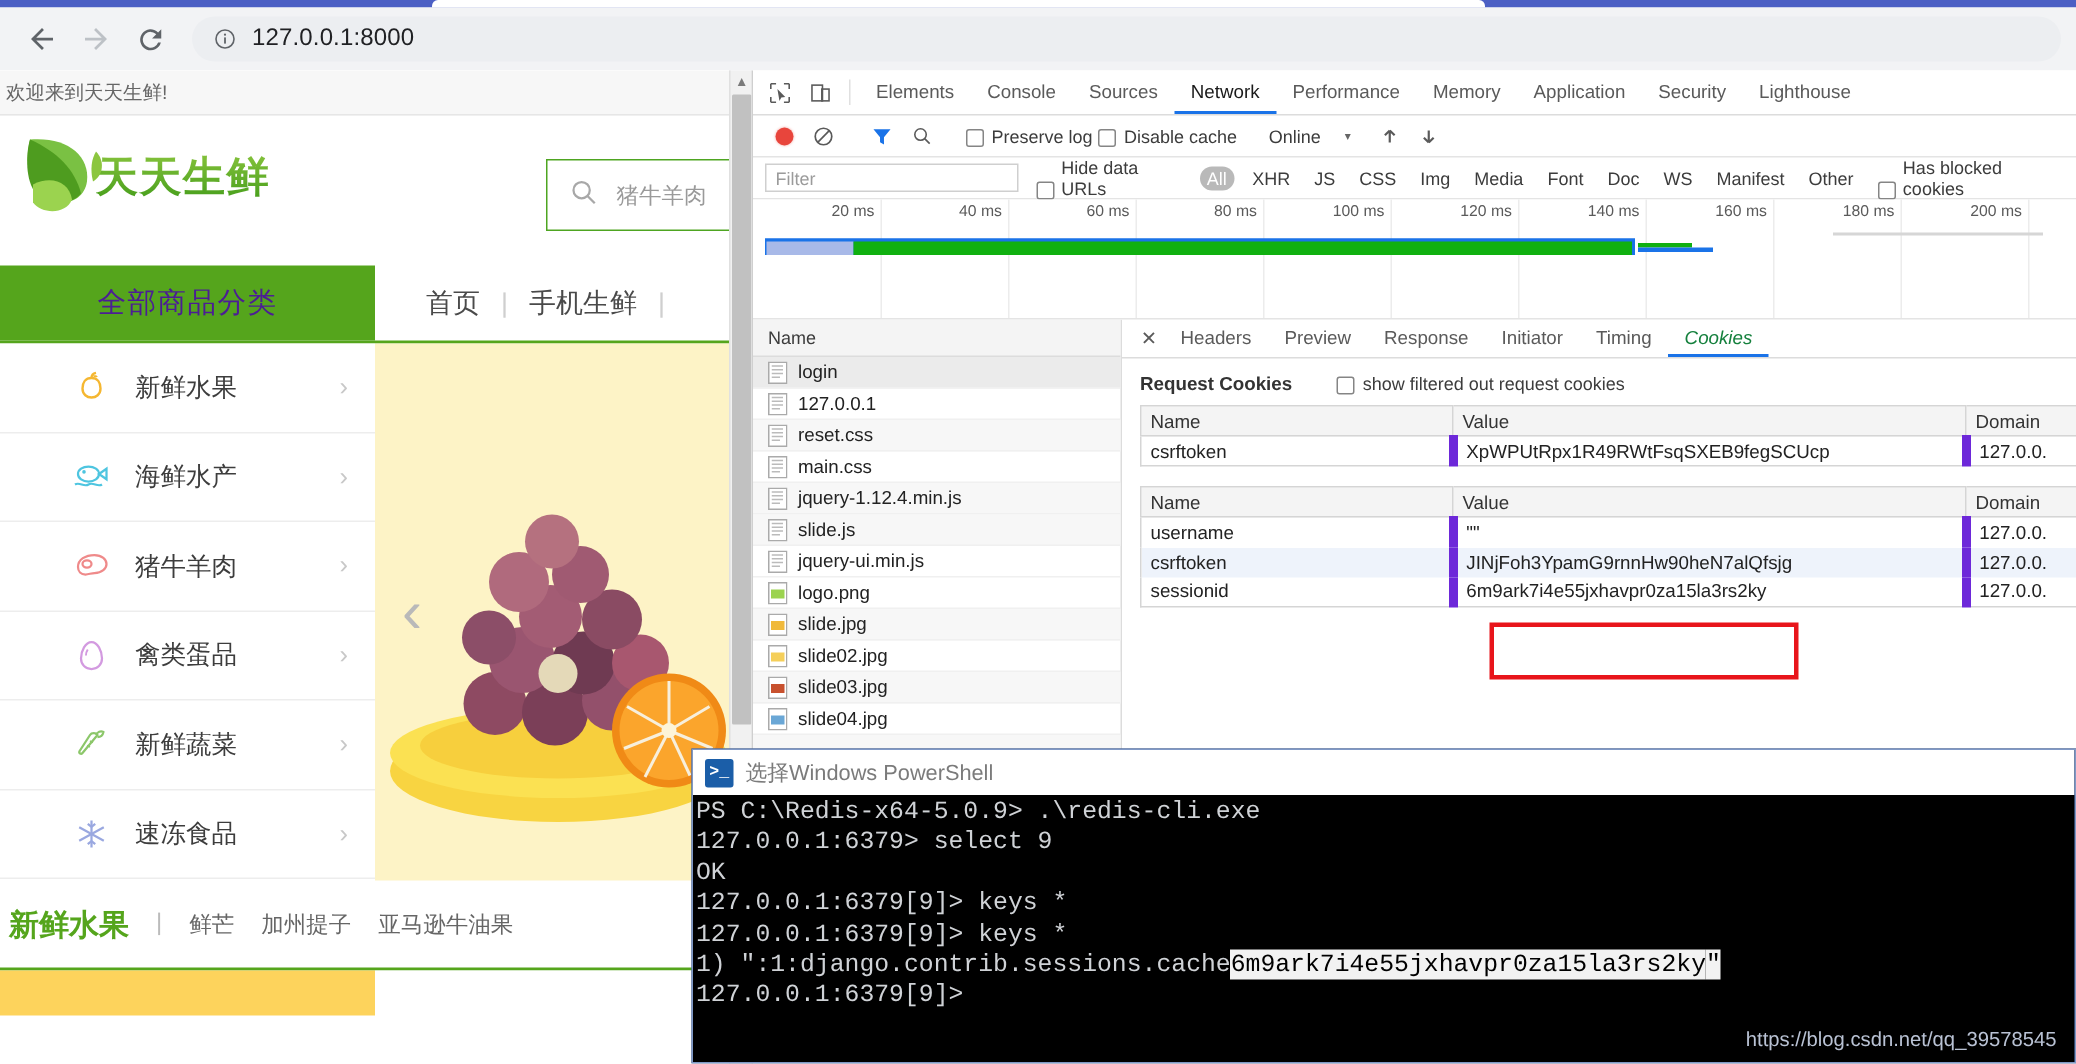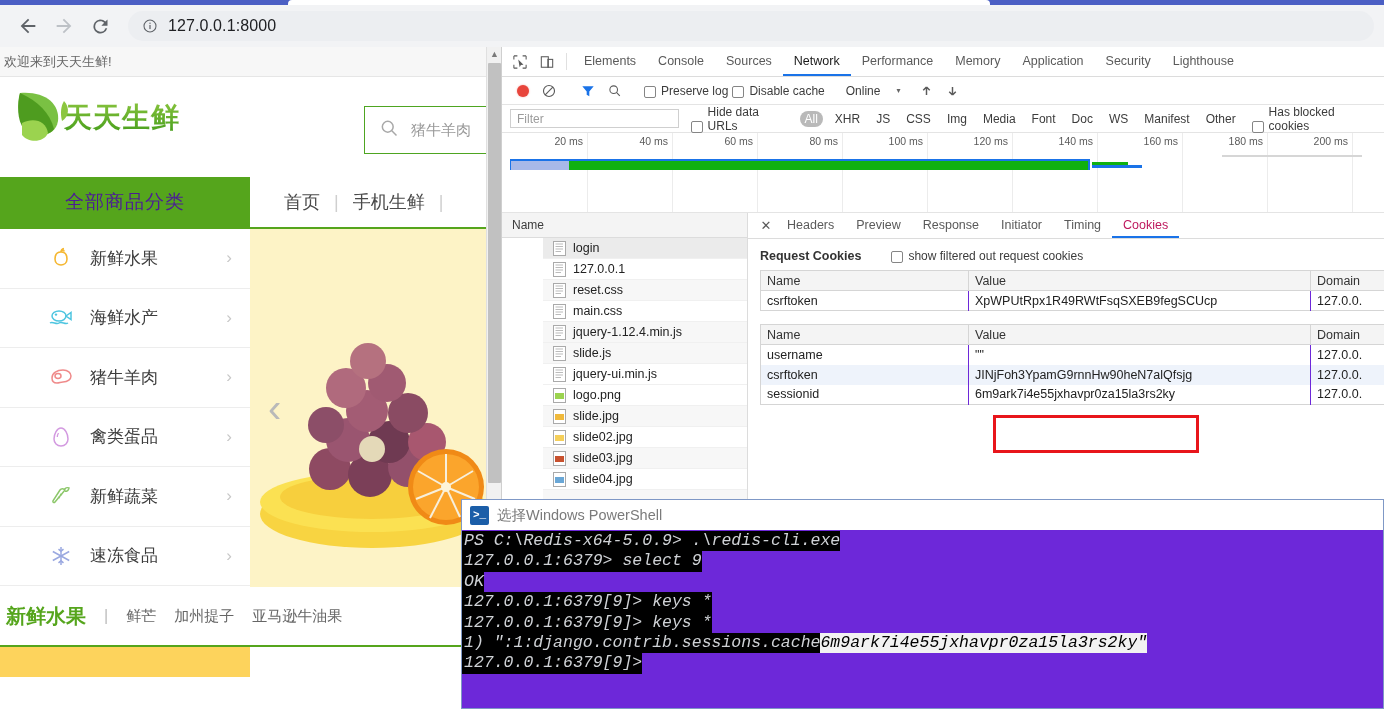--- a/index.html
+++ b/index.html
@@ -179,45 +179,45 @@
   .ov-line { position: absolute; left: 720px; top: 22px; width: 140px; height: 2px; background: #d6d6d6; }
 
   .dt-main { display: flex; height: 440px; }
   .req-panel { width: 246px; border-right: 1px solid #dcdcdc; display: flex; flex-direction: column; }
   .req-head {
     height: 25px; background: #f4f4f4; border-bottom: 1px solid #dcdcdc;
     display: flex; align-items: center; padding-left: 10px; font-size: 12px; color: #3c3c3c;
   }
   .req-row {
     height: 21px; display: flex; align-items: center; gap: 7px; padding-left: 10px;
-    font-size: 12.5px; color: #222; border-bottom: 1px solid #f0f0f0; margin-left: 41px;
+    font-size: 12.5px; color: #222; border-bottom: 1px solid #f0f0f0;
   }
   .req-row.sel { background: #ebebeb; }
   .req-row.odd { background: #f7f7f7; }
   .fic { width: 13px; height: 15px; flex: 0 0 13px; }
 
   .detail-panel { flex: 1; display: flex; flex-direction: column; min-width: 0; }
   .d-tabs {
     height: 26px; display: flex; align-items: stretch; border-bottom: 1px solid #dcdcdc; padding-left: 8px;
   }
   .d-tab { padding: 0 11px; display: flex; align-items: center; font-size: 12.5px; color: #5a5a5a; border-bottom: 2px solid transparent; }
-  .d-tab.active { color: #be185d; border-bottom-color: #1a73e8; }
+  .d-tab.active { color: #15803d; border-bottom-color: #1a73e8; font-style: italic; }
   .d-close { width: 20px; display: flex; align-items: center; justify-content: center; color: #5a5a5a; font-size: 13px; }
 
   .cookie-body { padding: 10px 0 0 12px; }
   .ck-head-row { display: flex; align-items: center; gap: 26px; margin-bottom: 7px; }
   .ck-title { font-size: 12.5px; font-weight: bold; color: #333; }
   .ck-table { border: 1px solid #d5d5d5; border-collapse: collapse; width: 633px; table-layout: fixed; }
   .ck-table th {
     text-align: left; font-weight: normal; font-size: 12.5px; color: #333;
     background: #f4f4f4; border-right: 1px solid #d5d5d5; border-bottom: 1px solid #d5d5d5;
     padding: 2px 6px; height: 20px;
   }
   .ck-table td {
-    font-size: 12.5px; color: #222; border-right: 1px solid #6d28d9; padding: 2px 6px; height: 20px;
+    font-size: 12.5px; color: #222; border-right: 6px solid #6d28d9; padding: 2px 6px; height: 20px;
     overflow: hidden; white-space: nowrap;
   }
   .ck-table tr.alt td { background: #eef3fb; }
   .ck-col-name { width: 208px; }
   .ck-col-value { width: 342px; }
   .ck-col-domain { width: 83px; }
   .ck-gap { height: 13px; }
   .hl-box {
     position: absolute; border: 3px solid #e8151b; left: 993px; top: 415px; width: 206px; height: 38px;
     pointer-events: none;
@@ -231,23 +231,23 @@
   .ps-title {
     height: 30px; background: #fff; display: flex; align-items: center; gap: 8px; padding-left: 8px;
   }
   .ps-icon {
     width: 19px; height: 19px; background: #1b5ea8; border-radius: 2px;
     display: flex; align-items: center; justify-content: center; color: #fff;
     font-size: 11px; font-family: "Liberation Mono", monospace; font-weight: bold;
   }
   .ps-title-text { font-size: 14.5px; color: #7b7b7b; }
   .ps-screen {
-    position: relative; height: 179px; background: #6d28d9;
+    position: relative; height: 179px; background: #000000;
     font-family: "Liberation Mono", monospace; font-size: 16.5px; line-height: 20.4px;
-    color: #cfd2d6; padding: 1px 0 0 0; font-style: italic;
+    color: #cfd2d6; padding: 1px 0 0 0;
   }
   .ps-line { position: relative; height: 20.4px; white-space: pre; display: flex; }
   .ps-line .seg-black { background: #000; padding-left: 2px; }
   .ps-line .sel-white { background: #f2f2f2; color: #000; }
   .watermark {
     position: absolute; right: 12px; bottom: 6px; font-size: 13.5px; color: #b9c2d4;
     font-family: "Liberation Sans", sans-serif;
   }
 </style>
 </head>
@@ -790,16 +790,17 @@
     <div class="ps-screen">
       <div class="ps-line"><span class="seg-black">PS C:\Redis-x64-5.0.9&gt; .\redis-cli.exe</span></div>
       <div class="ps-line"><span class="seg-black">127.0.0.1:6379&gt; select 9</span></div>
       <div class="ps-line"><span class="seg-black">OK</span></div>
       <div class="ps-line"><span class="seg-black">127.0.0.1:6379[9]&gt; keys *</span></div>
       <div class="ps-line"><span class="seg-black">127.0.0.1:6379[9]&gt; keys *</span></div>
       <div class="ps-line">
         <span class="seg-black">1) ":1:django.contrib.sessions.cache</span><span class="sel-white">6m9ark7i4e55jxhavpr0za15la3rs2ky</span><span class="sel-white">"</span>
       </div>
       <div class="ps-line"><span class="seg-black">127.0.0.1:6379[9]&gt;</span></div>
+      <div class="watermark">https://blog.csdn.net/qq_39578545</div>
     </div>
   </div>
 
 </div>
 
 </body></html>

